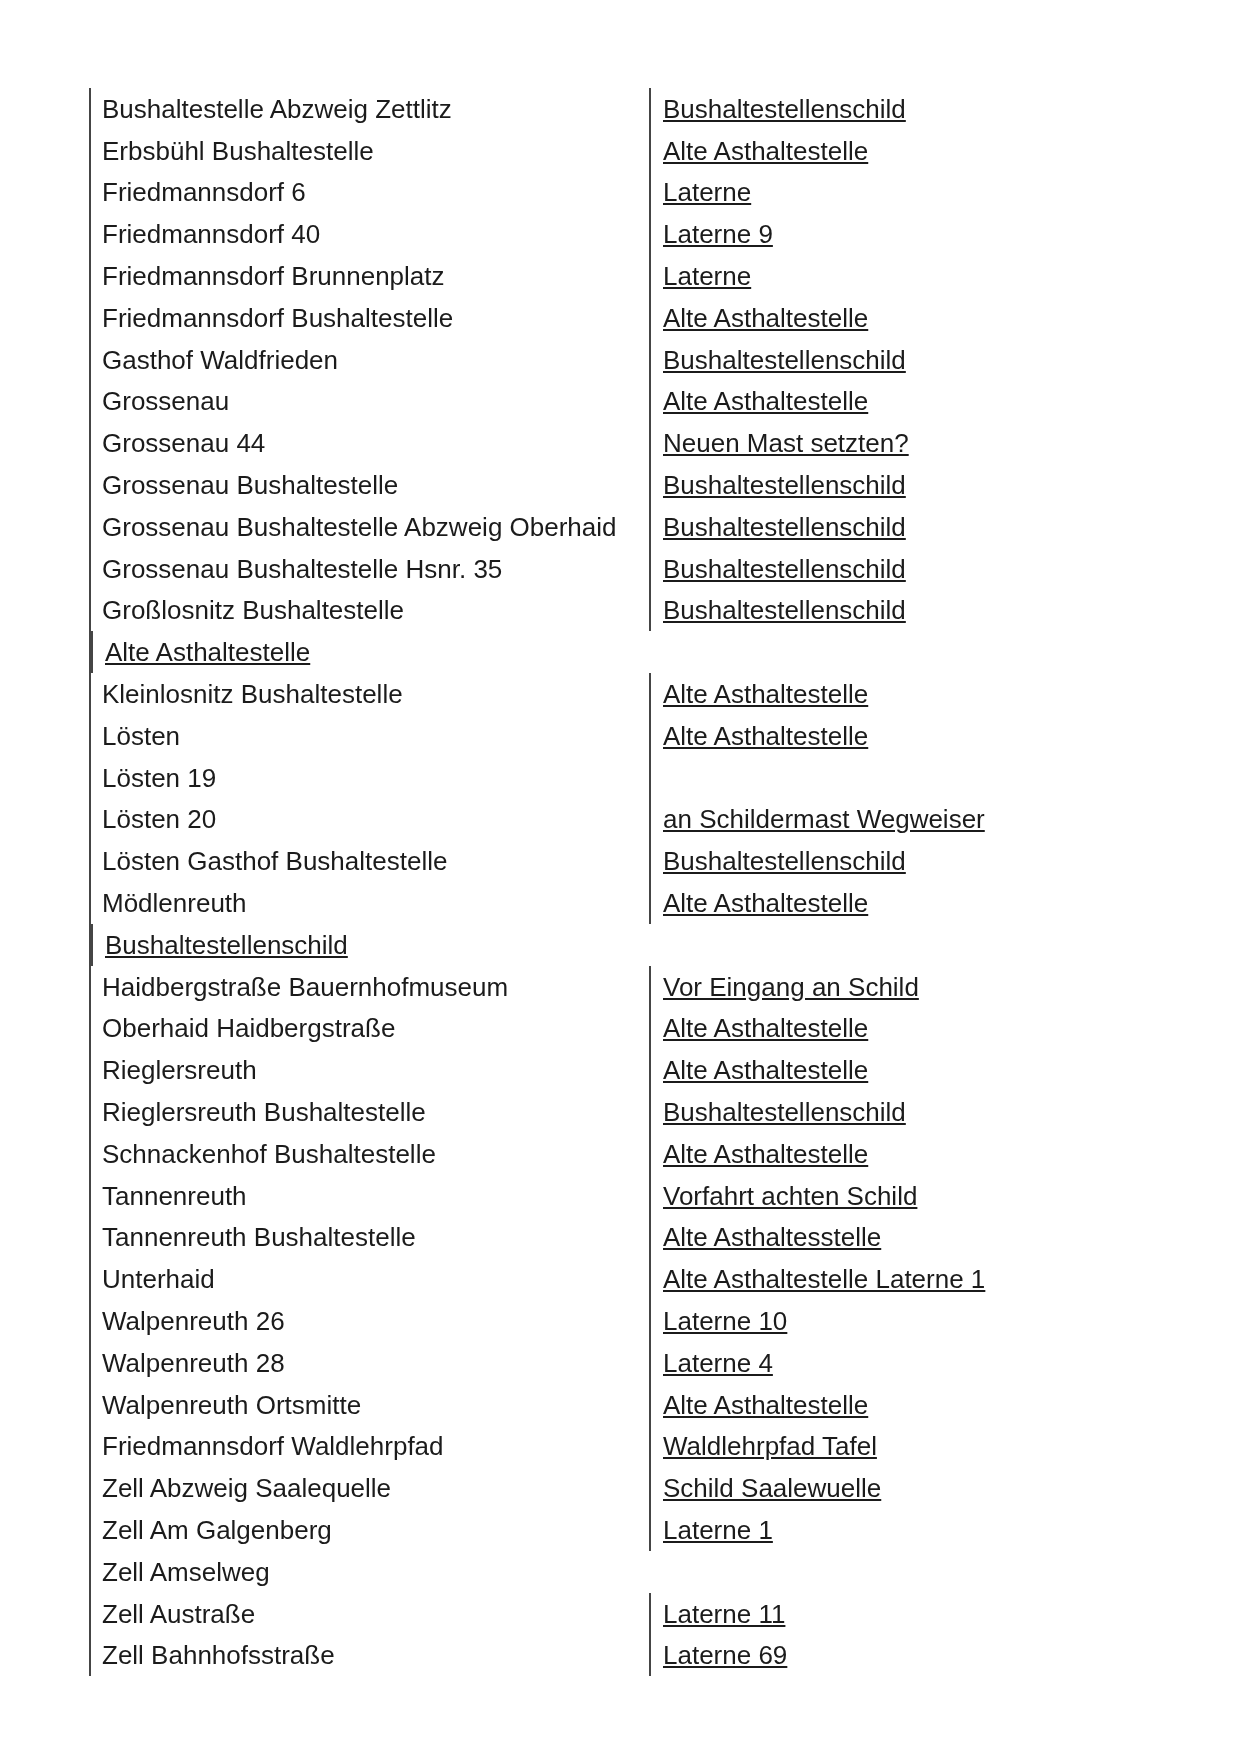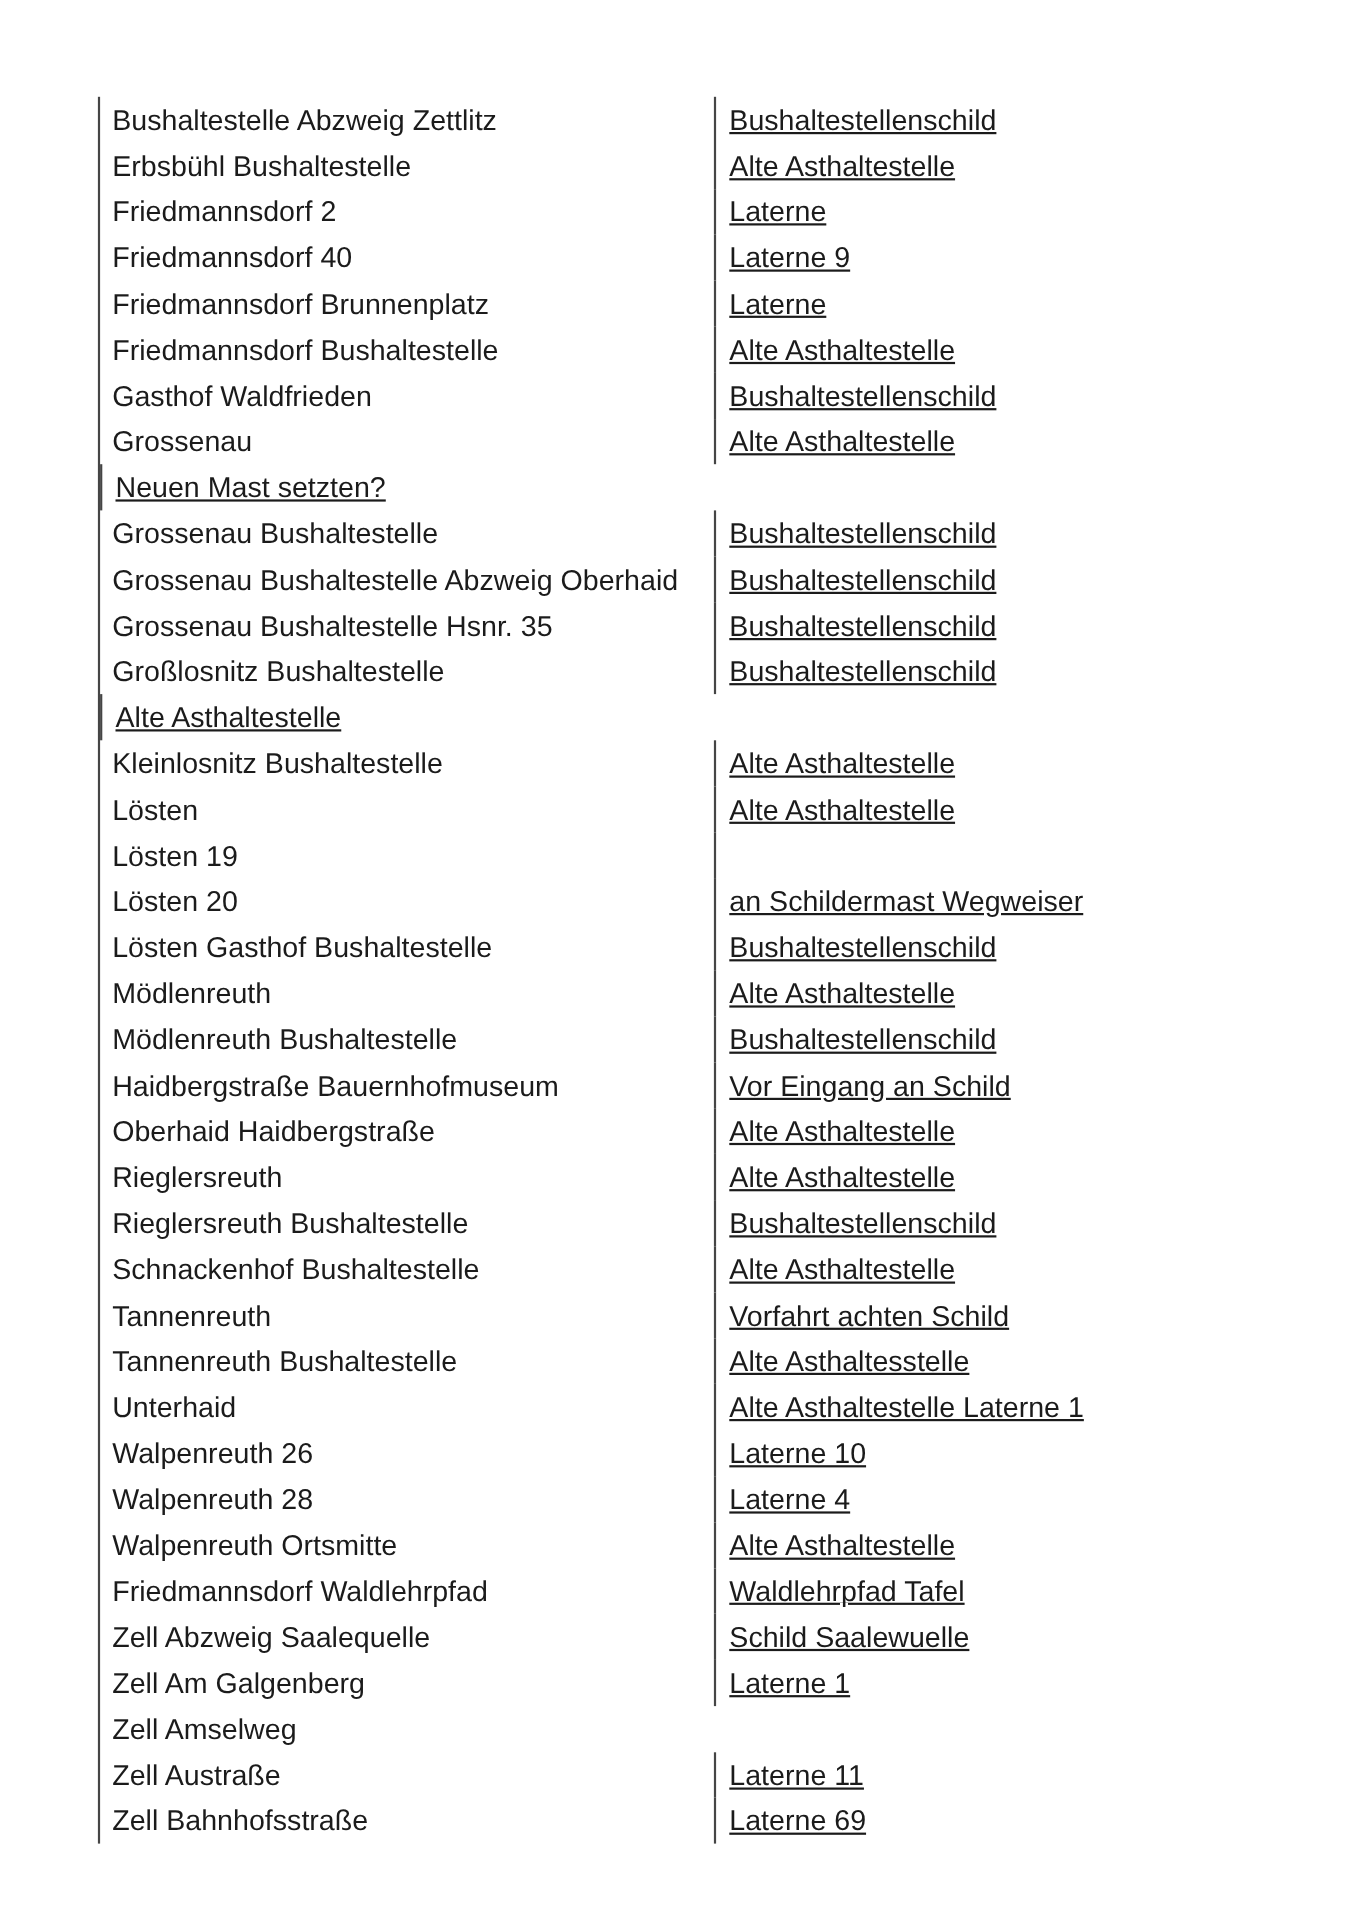--- a/index.html
+++ b/index.html
@@ -61,21 +61,21 @@
   <div class="stops-table" id="stops-table">
       <div class="row">
         <div class="cell loc">Bushaltestelle Abzweig Zettlitz</div>
         <div class="cell desc">Bushaltestellenschild</div>
       </div>
       <div class="row">
         <div class="cell loc">Erbsbühl Bushaltestelle</div>
         <div class="cell desc">Alte Asthaltestelle</div>
       </div>
       <div class="row">
-        <div class="cell loc">Friedmannsdorf 2</div>
+        <div class="cell loc">Friedmannsdorf 6</div>
         <div class="cell desc">Laterne</div>
       </div>
       <div class="row">
         <div class="cell loc">Friedmannsdorf 40</div>
         <div class="cell desc">Laterne 9</div>
       </div>
       <div class="row">
         <div class="cell loc">Friedmannsdorf Brunnenplatz</div>
         <div class="cell desc">Laterne</div>
       </div>
@@ -85,20 +85,21 @@
       </div>
       <div class="row">
         <div class="cell loc">Gasthof Waldfrieden</div>
         <div class="cell desc">Bushaltestellenschild</div>
       </div>
       <div class="row">
         <div class="cell loc">Grossenau</div>
         <div class="cell desc">Alte Asthaltestelle</div>
       </div>
       <div class="row">
+        <div class="cell loc">Grossenau 44</div>
         <div class="cell desc">Neuen Mast setzten?</div>
       </div>
       <div class="row">
         <div class="cell loc">Grossenau Bushaltestelle</div>
         <div class="cell desc">Bushaltestellenschild</div>
       </div>
       <div class="row">
         <div class="cell loc">Grossenau Bushaltestelle Abzweig Oberhaid</div>
         <div class="cell desc">Bushaltestellenschild</div>
       </div>
@@ -131,21 +132,20 @@
       </div>
       <div class="row">
         <div class="cell loc">Lösten Gasthof Bushaltestelle</div>
         <div class="cell desc">Bushaltestellenschild</div>
       </div>
       <div class="row">
         <div class="cell loc">Mödlenreuth</div>
         <div class="cell desc">Alte Asthaltestelle</div>
       </div>
       <div class="row">
-        <div class="cell loc">Mödlenreuth Bushaltestelle</div>
         <div class="cell desc">Bushaltestellenschild</div>
       </div>
       <div class="row">
         <div class="cell loc">Haidbergstraße Bauernhofmuseum</div>
         <div class="cell desc">Vor Eingang an Schild</div>
       </div>
       <div class="row">
         <div class="cell loc">Oberhaid Haidbergstraße</div>
         <div class="cell desc">Alte Asthaltestelle</div>
       </div>

